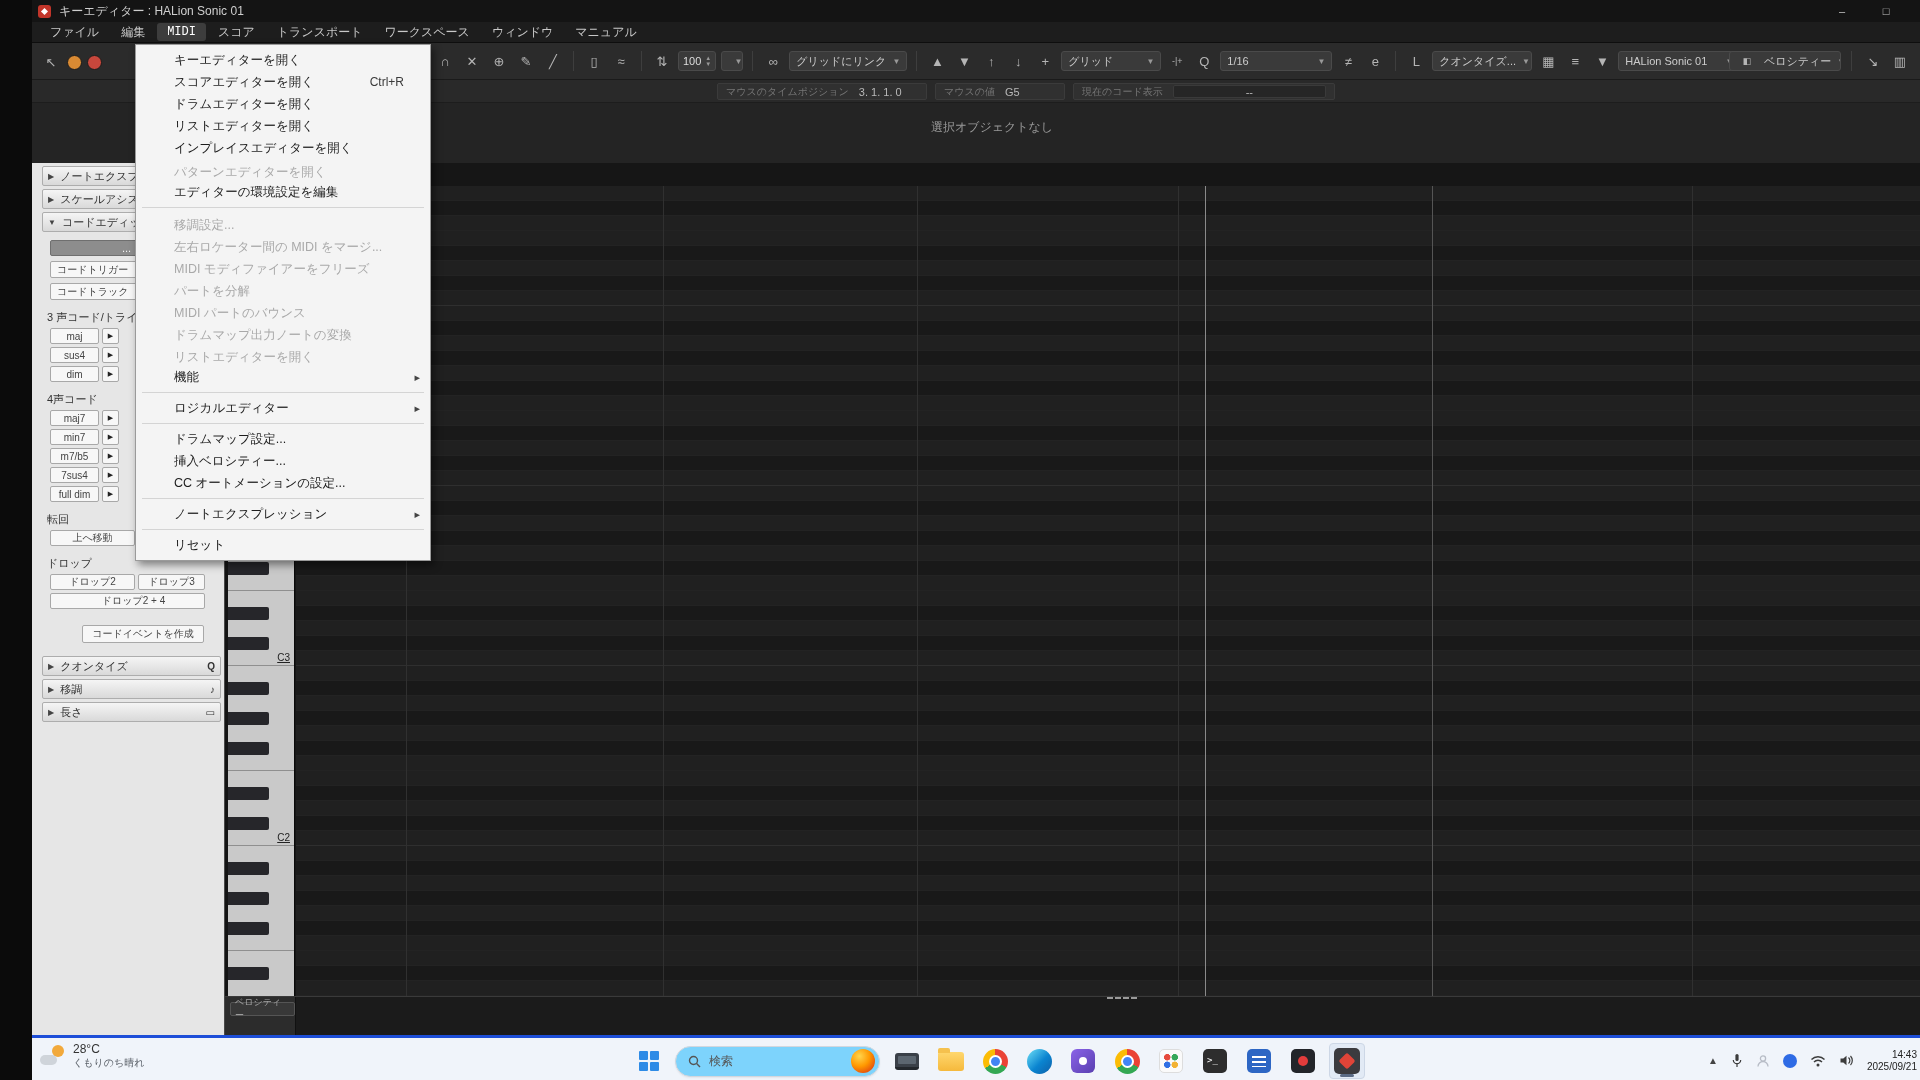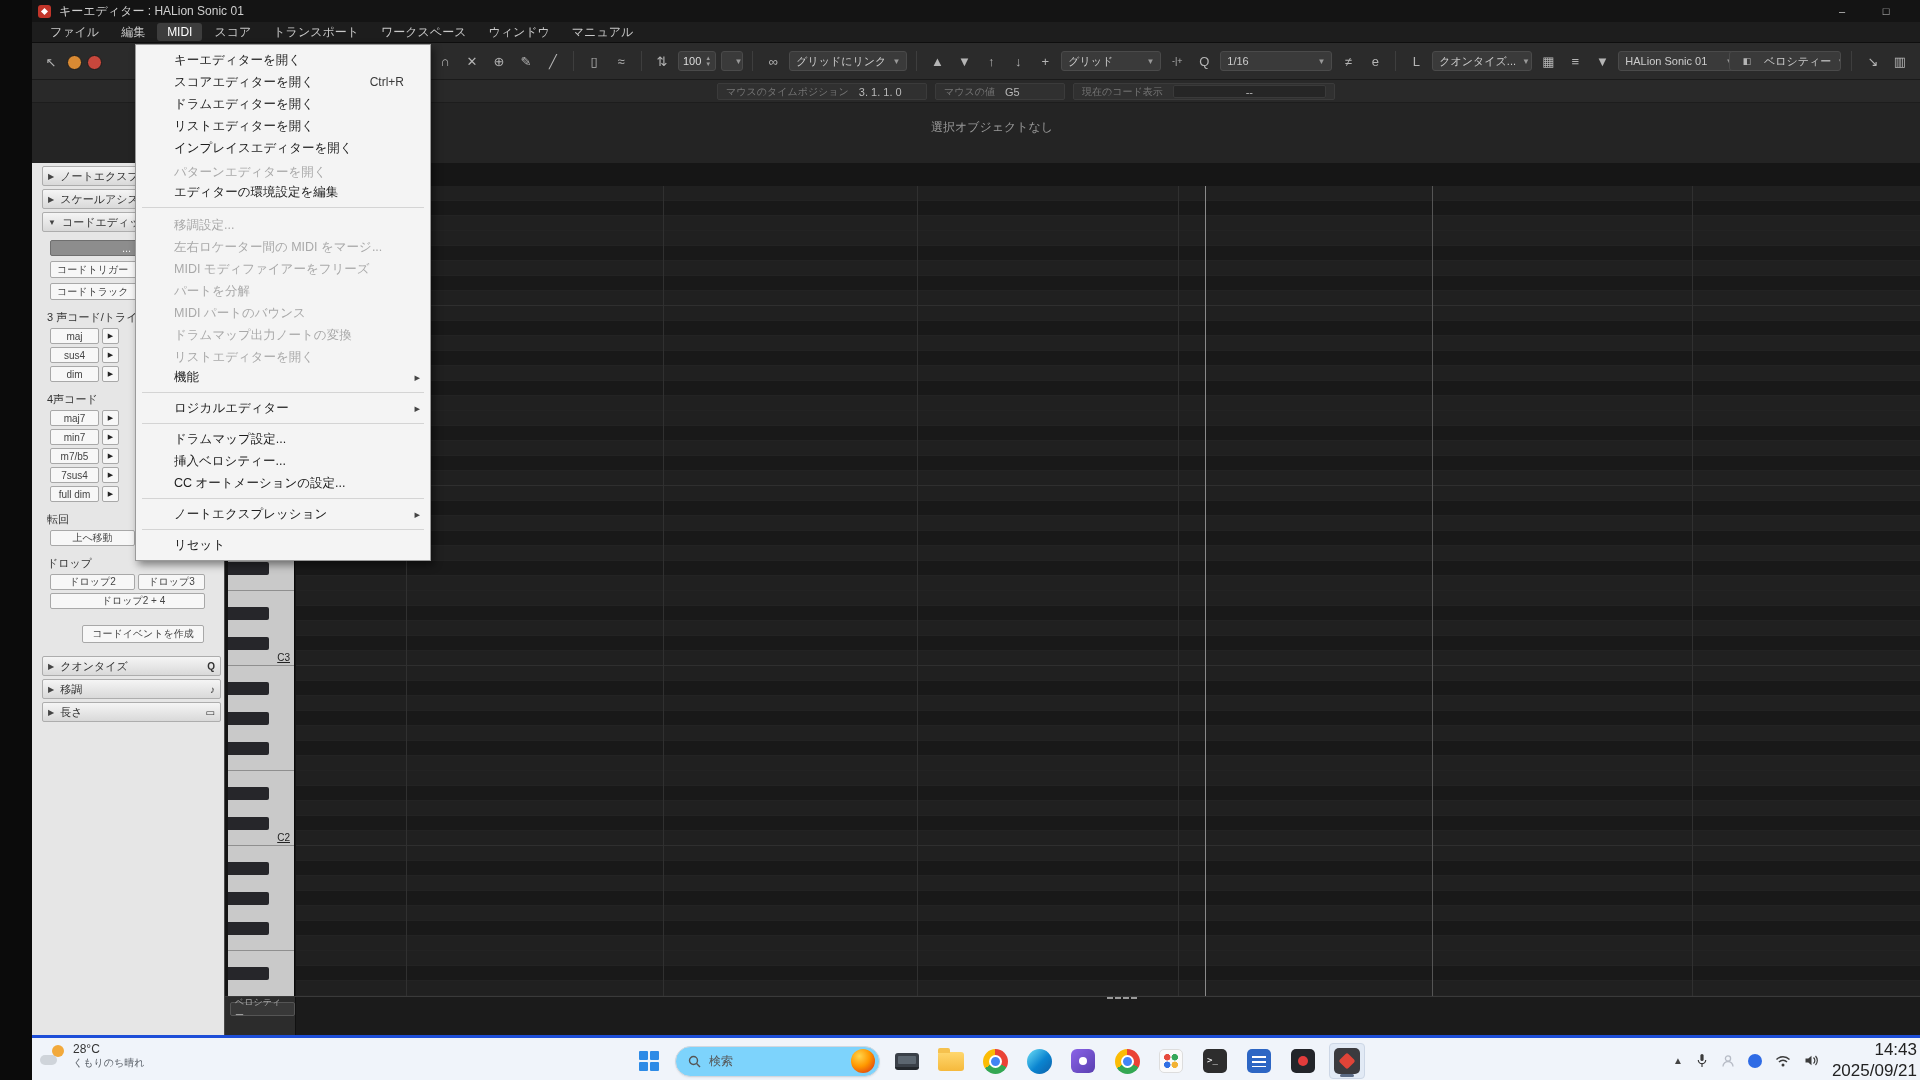--- a/index.html
+++ b/index.html
@@ -9,21 +9,21 @@
 
   
   .titlebar{position:absolute;left:0;top:0;right:0;height:22px;background:#141414;display:flex;align-items:center;color:#cfcfcf;font-size:12px;}
   .app-logo{width:13px;height:13px;margin:0 8px 0 6px;border-radius:3px;background:#c2352a;position:relative;}
   .app-logo::after{content:"";position:absolute;left:4px;top:4px;width:5px;height:5px;background:#fff;transform:rotate(45deg);}
   .win-btns{margin-left:auto;display:flex;height:22px;}
   .win-btn{width:44px;height:22px;display:flex;align-items:center;justify-content:center;color:#c5c5c5;font-size:11px;}
 
   
   .menubar{position:absolute;left:0;top:22px;right:0;height:21px;background:#1d1d1d;display:flex;align-items:center;padding-left:8px;font-size:12px;color:#c8c8c8;border-bottom:1px solid #0e0e0e;}
-  .mb-item{padding:2px 10px;border-radius:3px;margin-right:2px;}
+  .mb-item{padding:2px 10px;border-radius:3px;margin-right:2px;font-family:Liberation Mono, monospace;}
   .mb-item.open{background:#3d3d3d;color:#fff;}
 
   
   .toolbar{position:absolute;left:0;top:43px;right:0;height:37px;background:#2b2b2b;border-bottom:1px solid #1a1a1a;}
   .tb-left{position:absolute;left:8px;top:9px;display:flex;align-items:center;gap:10px;}
   .tb-main{position:absolute;left:402px;top:8px;display:flex;align-items:center;gap:5px;}
   .tb-right{position:absolute;right:14px;top:8px;display:flex;align-items:center;gap:6px;}
   .tb-icon{min-width:22px;height:20px;display:flex;align-items:center;justify-content:center;color:#b5b5b5;font-size:13px;border-radius:3px;}
   .tb-icon.small{font-size:9px;}
   .tb-circle{width:15px;height:15px;border-radius:50%;border:1px solid #1c1c1c;}
@@ -152,21 +152,21 @@
   .ti-docs{width:24px;height:24px;border-radius:5px;background:#2d66c4;position:relative;}
   .ti-docs::after{content:"";position:absolute;left:5px;right:5px;top:7px;height:11px;
       background:repeating-linear-gradient(#fff 0 2px,transparent 2px 5px);}
   .ti-media{width:24px;height:24px;border-radius:5px;background:#23252a;position:relative;}
   .ti-media::after{content:"";position:absolute;left:7px;top:7px;width:10px;height:10px;border-radius:50%;background:#e23c3c;}
   .ti-cubase{width:26px;height:26px;border-radius:5px;background:#3b3b3f;position:relative;}
   .ti-cubase::after{content:"";position:absolute;left:7px;top:7px;width:12px;height:12px;background:#e04438;border-radius:2px;transform:rotate(45deg);}
   .tb-tray{position:absolute;right:8px;top:0;height:45px;display:flex;align-items:center;gap:13px;color:#3c3c3c;}
   .tray-chevron{font-size:10px;color:#444;}
   .blue-dot{width:14px;height:14px;border-radius:50%;background:#2e6be5;}
-  .clock{display:flex;flex-direction:column;align-items:flex-end;line-height:1.2;font-size:17px;color:#222;}
+  .clock{display:flex;flex-direction:column;align-items:flex-end;line-height:1.2;font-size:10px;color:#222;}
 </style>
 </head>
 <body>
 
 <div class="screen">
 
   <div class="titlebar">
     <div class="app-logo"></div>
     <span>キーエディター : HALion Sonic 01</span>
     <div class="win-btns">

